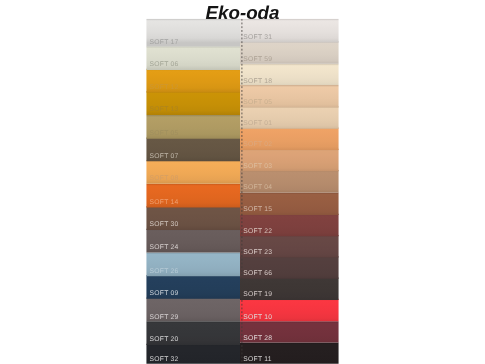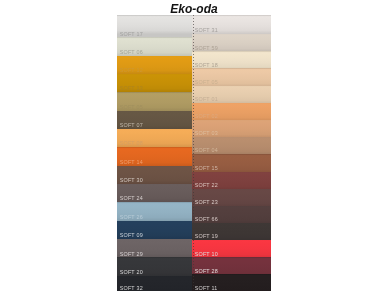--- a/index.html
+++ b/index.html
@@ -1,20 +1,20 @@
 <!DOCTYPE html>
 <html><head>
 <meta charset="utf-8">
 <style>
   html,body{margin:0;padding:0;}
   body{width:388px;height:291px;background:#ffffff;overflow:hidden;
        font-family:"Liberation Sans",sans-serif;}
   #root{position:relative;width:388px;height:291px;background:#fff;}
   #title{position:absolute;left:0;top:2px;width:388px;text-align:center;
-         font-weight:bold;font-style:italic;font-size:12px;color:#141414;}
+         font-weight:bold;font-style:italic;font-size:15px;color:#141414;}
   .col{position:absolute;overflow:hidden;}
   #col-left{left:117px;top:15px;width:75px;height:276px;}
   #col-right{left:192px;top:15px;width:79px;height:276px;}
   .sw{position:absolute;left:0;right:0;}
   .lbl{position:absolute;left:2.7px;bottom:0.8px;font-size:5.4px;line-height:6px;
        white-space:nowrap;letter-spacing:0.2px;}
   #divider{position:absolute;left:192.6px;top:15px;width:1.3px;height:276px;z-index:50;
            background-image:linear-gradient(to bottom,rgba(60,56,54,.62) 0 1.5px,rgba(255,255,255,0) 1.5px 3px);
            background-size:1.3px 3px;}
 </style>

